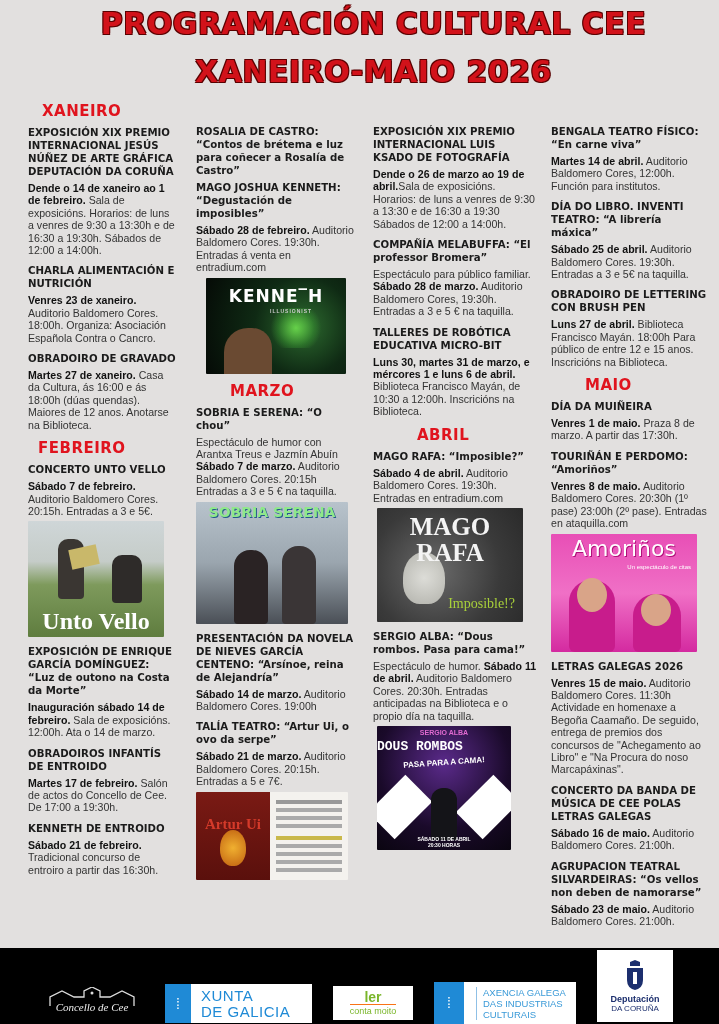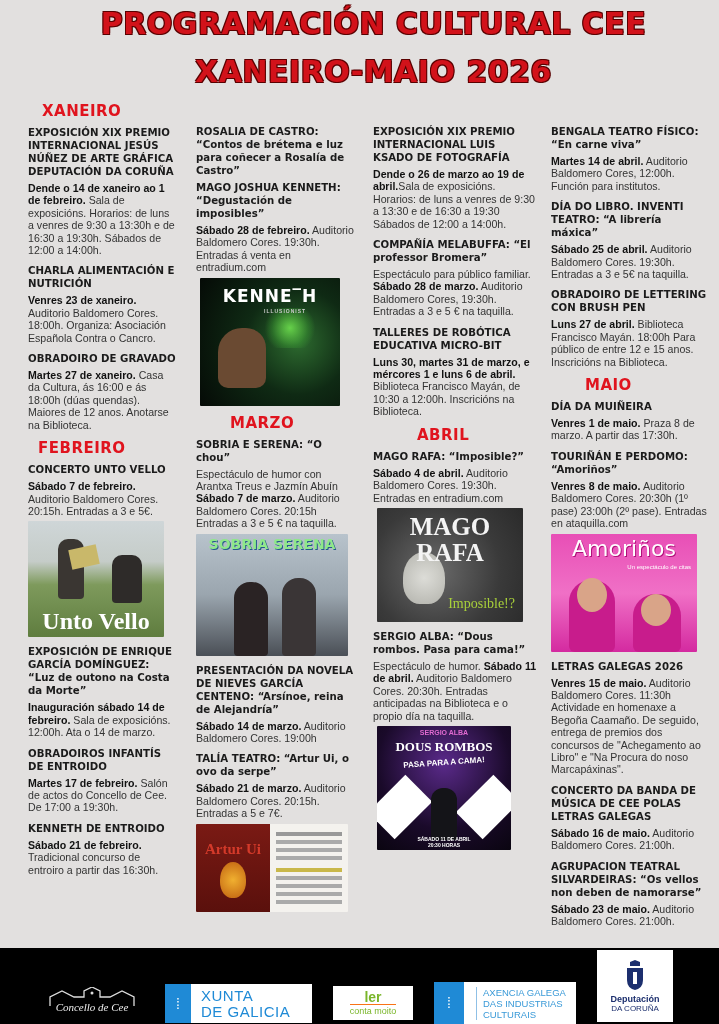--- a/index.html
+++ b/index.html
@@ -74,21 +74,21 @@
   </div>
 </div>
 
 <div class="col c2" style="top:125px">
   <div>
     <div class="ev-title">ROSALIA DE CASTRO: “Contos de brétema e luz para coñecer a Rosalía de Castro”</div>
   </div>
   <div>
     <div class="ev-title">MAGO JOSHUA KENNETH: “Degustación de imposibles”</div>
     <div class="ev-body" style="margin-bottom:4px"><b>Sábado 28 de febreiro.</b> <span>Auditorio Baldomero Cores. 19:30h. Entradas á venta en entradium.com</span></div>
-    <div class="img" style="width:140px;height:128px;margin-left:4px;background:radial-gradient(circle at 70% 50%,#2d6b2f 0%,#0f2a14 45%,#050a06 100%);">
+    <div class="img" style="width:140px;height:96px;margin-left:10px;background:radial-gradient(circle at 70% 50%,#2d6b2f 0%,#0f2a14 45%,#050a06 100%);">
       <div style="position:absolute;left:60px;top:30px;width:60px;height:40px;background:radial-gradient(circle,#66d14a 0%,rgba(60,160,50,0.4) 50%,transparent 70%);"></div>
       <div style="position:absolute;left:18px;top:50px;width:48px;height:60px;background:#6a4a32;border-radius:24px 20px 10px 10px;"></div>
       <div class="lbl" style="left:0;right:0;top:8px;text-align:center;color:#fff;font-family:'DejaVu Sans',sans-serif;font-size:17px;letter-spacing:1px;">KENNE‾H</div>
       <div class="lbl" style="left:64px;top:30px;color:#ccc;font-size:5px;letter-spacing:1px;">ILLUSIONIST</div>
     </div>
   </div>
 
   <div class="month" style="margin-left:34px;margin-top:4px">MARZO</div>
   <div>
     <div class="ev-title">SOBRIA E SERENA: “O chou”</div>
@@ -102,21 +102,21 @@
   <div>
     <div class="ev-title">PRESENTACIÓN DA NOVELA DE NIEVES GARCÍA CENTENO: “Arsínoe, reina de Alejandría”</div>
     <div class="ev-body"><b>Sábado 14 de marzo.</b> <span>Auditorio Baldomero Cores. 19:00h</span></div>
   </div>
   <div>
     <div class="ev-title">TALÍA TEATRO: “Artur Ui, o ovo da serpe”</div>
     <div class="ev-body" style="margin-bottom:4px"><b>Sábado 21 de marzo.</b> <span>Auditorio Baldomero Cores. 20:15h. Entradas a 5 e 7€.</span></div>
     <div class="img" style="width:152px;height:88px;background:#f4f2ee;">
       <div style="position:absolute;left:0;top:0;width:74px;height:88px;background:linear-gradient(180deg,#7a1a14,#5a100c);"></div>
       <div style="position:absolute;left:24px;top:38px;width:26px;height:36px;background:radial-gradient(circle,#f0b030,#c06010);border-radius:50% 50% 45% 45%;"></div>
-      <div class="lbl" style="left:4px;top:17px;width:66px;text-align:center;color:#d43a2a;font-family:'Liberation Serif',serif;font-size:15px;">Artur Ui</div>
+      <div class="lbl" style="left:4px;top:24px;width:66px;text-align:center;color:#d43a2a;font-family:'Liberation Serif',serif;font-size:15px;">Artur Ui</div>
       <div style="position:absolute;left:80px;top:8px;width:66px;height:4px;background:#999;box-shadow:0 8px 0 #aaa,0 16px 0 #aaa,0 24px 0 #aaa,0 36px 0 #c9b84a,0 44px 0 #aaa,0 52px 0 #aaa,0 60px 0 #aaa,0 68px 0 #aaa;"></div>
     </div>
   </div>
 </div>
 
 <div class="col c3" style="top:125px">
   <div>
     <div class="ev-title">EXPOSICIÓN XIX PREMIO INTERNACIONAL LUIS KSADO DE FOTOGRAFÍA</div>
     <div class="ev-body"><b>Dende o 26 de marzo ao 19 de abril.</b><span>Sala de exposicións. Horarios: de luns a venres de 9:30 a 13:30 e de 16:30 a 19:30 Sábados de 12:00 a 14:00h.</span></div>
   </div>
@@ -140,21 +140,21 @@
     </div>
   </div>
   <div>
     <div class="ev-title">SERGIO ALBA: “Dous rombos. Pasa para cama!”</div>
     <div class="ev-body" style="margin-bottom:4px"><span>Espectáculo de humor.</span> <b>Sábado 11 de abril.</b> <span>Auditorio Baldomero Cores. 20:30h. Entradas anticipadas na Biblioteca e o propio día na taquilla.</span></div>
     <div class="img" style="width:134px;height:124px;margin-left:4px;background:radial-gradient(circle at 50% 30%,#5a2a8a 0%,#1a0a2a 60%,#0a0510 100%);">
       <div style="position:absolute;left:4px;top:62px;width:38px;height:38px;background:#fff;transform:rotate(45deg) scaleY(1.4);"></div>
       <div style="position:absolute;left:92px;top:62px;width:38px;height:38px;background:#fff;transform:rotate(45deg) scaleY(1.4);"></div>
       <div style="position:absolute;left:54px;top:62px;width:26px;height:52px;background:#141418;border-radius:12px 12px 2px 2px;"></div>
       <div class="lbl" style="left:0;right:0;top:3px;text-align:center;color:#e06ad0;font-size:7px;">SERGIO ALBA</div>
-      <div class="lbl" style="left:0;right:0;top:13px;text-align:center;color:#fff;font-family:Liberation Serif, serif;font-size:13px;">DOUS ROMBOS</div>
+      <div class="lbl" style="left:0;right:0;top:13px;text-align:left;color:#fff;font-family:Liberation Mono, monospace;font-size:13px;">DOUS ROMBOS</div>
       <div class="lbl" style="left:0;right:0;top:32px;text-align:center;color:#fff;font-size:8px;transform:rotate(-4deg);">PASA PARA A CAMA!</div>
       <div class="lbl" style="left:40px;right:40px;bottom:2px;text-align:center;color:#fff;font-size:5px;line-height:6px;">SÁBADO 11 DE ABRIL 20:30 HORAS</div>
     </div>
   </div>
 </div>
 
 <div class="col c4" style="top:125px">
   <div>
     <div class="ev-title">BENGALA TEATRO FÍSICO: “En carne viva”</div>
     <div class="ev-body"><b>Martes 14 de abril.</b> <span>Auditorio Baldomero Cores, 12:00h. Función para institutos.</span></div>

